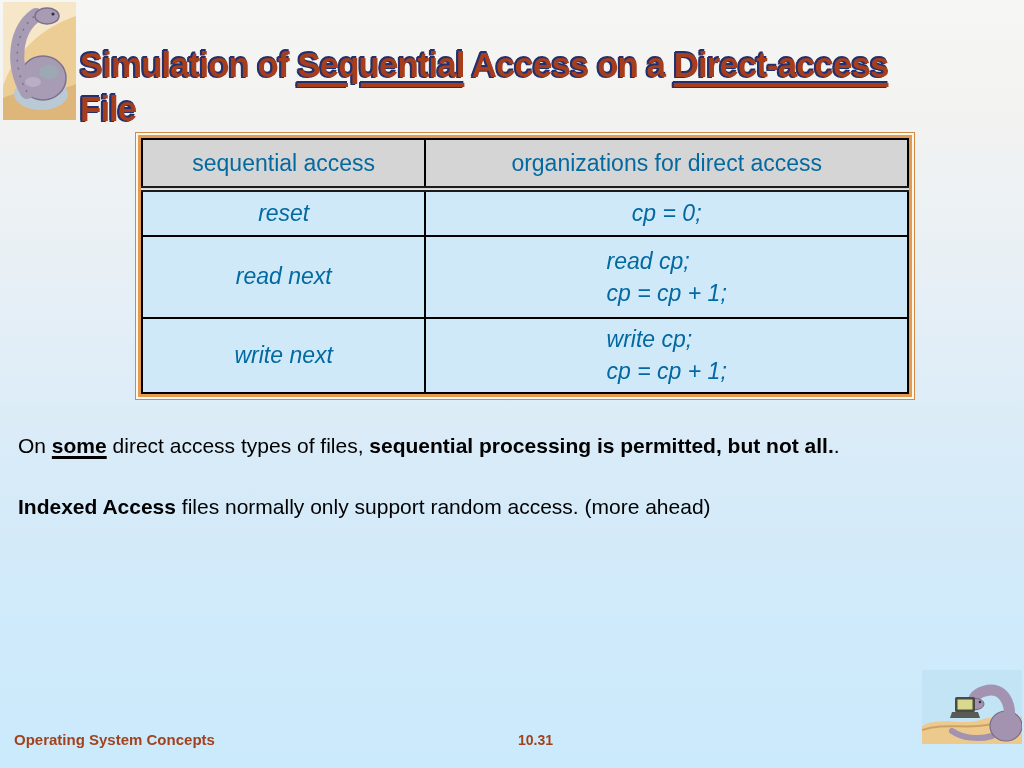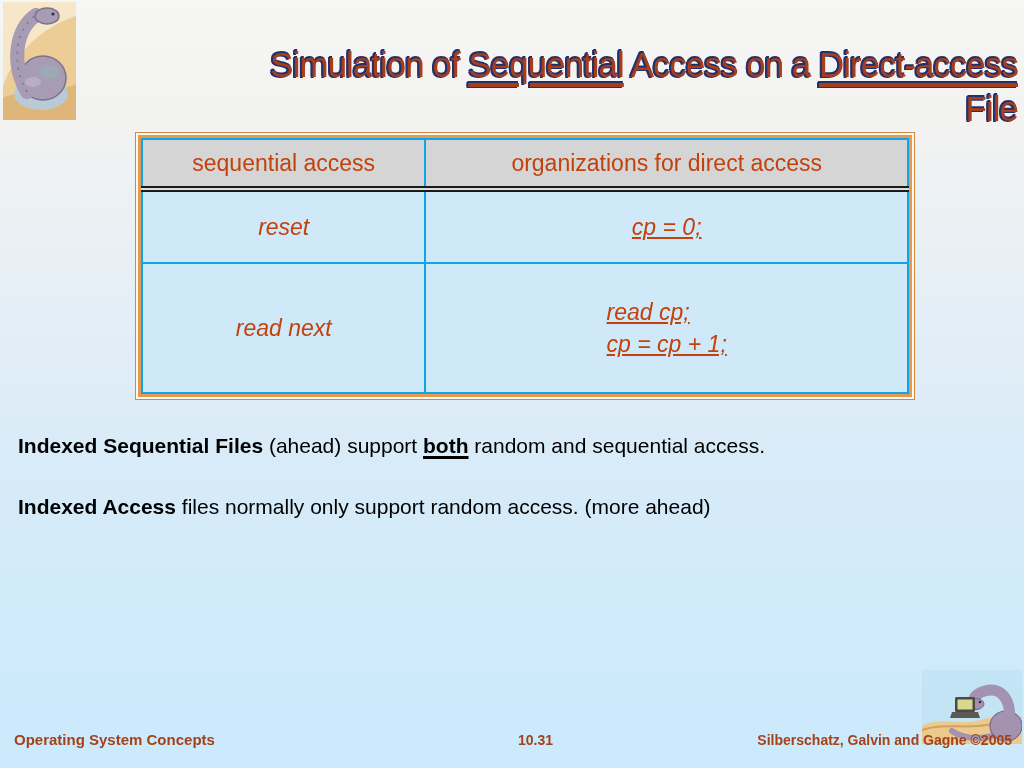--- a/index.html
+++ b/index.html
@@ -3,46 +3,46 @@
 <meta charset="utf-8">
 <style>
   html,body{margin:0;padding:0;}
   body{font-family:"Liberation Sans","DejaVu Sans",sans-serif;}
   .slide{
     position:relative;width:1024px;height:768px;overflow:hidden;
     background:linear-gradient(180deg,#f6f6f4 0%,#f2f3f1 16%,#e6eff6 38%,#d8ebf8 60%,#cfeafb 82%,#cbeafb 100%);
   }
   
   .title{
-    position:absolute;left:80px;top:20px;width:938px;text-align:right;
-    font-size:35px;line-height:44px;font-weight:normal;letter-spacing:-1px;
+    position:absolute;left:80px;top:20px;width:938px;text-align:left;
+    font-size:35px;line-height:44px;font-weight:bold;letter-spacing:-1px;
     color:#a63e1e;white-space:pre-wrap;
     text-shadow:-2px -1px 0 #23306b,-1px -2px 0 #23306b,-2px 1px 0 #23306b;
   }
   .title .tu{text-decoration:underline;text-decoration-thickness:4px;text-underline-offset:6px;}
   
   .dino-tl{position:absolute;left:3px;top:2px;width:73px;height:118px;}
   .dino-br{position:absolute;left:922px;top:670px;width:100px;height:74px;}
   
   .tframe{
     position:absolute;left:135px;top:132px;width:780px;height:268px;box-sizing:border-box;
     border:1px solid #d18a42;padding:2px;background:#fbf8f2;
   }
   .tframe-inner{
     width:100%;height:100%;box-sizing:border-box;border:3px solid #e59a50;display:flex;
   }
   table.sim{flex:1;border-collapse:collapse;background:#cfe9f8;table-layout:fixed;}
-  table.sim th,table.sim td{border:2px solid #0ea5e9;padding:0 8px;color:#c2410c;}
+  table.sim th,table.sim td{border:2px solid #000000;padding:0 8px;color:#0369a1;}
   table.sim th{
     background:#d5d5d5;font-weight:normal;font-size:23px;
     border-bottom:6px double #1b1b1b;text-align:center;
   }
   table.sim col.c1{width:37%;}
   table.sim td{font-size:23px;font-style:italic;text-align:center;vertical-align:middle;margin-top:37px;}
-  table.sim .impl{display:inline-block;text-align:left;line-height:32px;text-decoration:underline;}
+  table.sim .impl{display:inline-block;text-align:left;line-height:32px;}
   thead tr{height:50px;}
   tbody tr:nth-child(1){height:46px;}
   tbody tr:nth-child(2){height:80px;}
   tbody tr:nth-child(3){height:74px;}
   
   .body-text{
     position:absolute;left:18px;top:430px;width:1002px;
     font-size:21px;line-height:31px;color:#000;
   }
   .body-text p{margin:0 0 30px 0;white-space:pre-wrap;}
@@ -91,43 +91,46 @@
         </thead>
         <tbody>
             <tr>
               <td>reset</td>
               <td><div class="impl"><div>cp = 0;</div></div></td>
             </tr>
             <tr>
               <td>read next</td>
               <td><div class="impl"><div>read cp;</div><div>cp = cp + 1;</div></div></td>
             </tr>
+            <tr>
+              <td>write next</td>
+              <td><div class="impl"><div>write cp;</div><div>cp = cp + 1;</div></div></td>
+            </tr>
           </tbody>
       </table>
     </div>
   </div>
 
   <div class="body-text">
-      <p><span class="b">Indexed Sequential Files</span><span> (ahead) support </span><span class="b u">both</span><span> random and sequential access.</span></p>
+      <p><span>On </span><span class="b u">some</span><span> direct access types of files, </span><span class="b">sequential processing is permitted, but not all.</span><span>.</span></p>
       <p><span class="b">Indexed Access</span><span> files normally only support random access. (more ahead)</span></p>
     </div>
 
   <svg class="dino-br" viewBox="0 0 100 74" xmlns="http://www.w3.org/2000/svg">
     <rect x="0" y="0" width="100" height="74" fill="#c2e4f4"></rect>
     <path d="M0,56 C18,46 40,56 58,50 C76,44 92,52 100,46 V74 H0 Z" fill="#ecca8e"></path>
     <path d="M0,60 C22,52 46,60 70,54 C84,51 94,56 100,52" fill="none" stroke="#cfa263" stroke-width="2"></path>
     <path d="M70,66 C56,70 40,68 30,61" fill="none" stroke="#a393b0" stroke-width="6" stroke-linecap="round"></path>
     <ellipse cx="84" cy="56" rx="16" ry="15" fill="#a393b0" stroke="#776a8b" stroke-width="1.2"></ellipse>
     <path d="M86,58 C92,32 80,16 63,21 C52,24 49,31 53,35" fill="none" stroke="#a393b0" stroke-width="11" stroke-linecap="round"></path>
     <ellipse cx="54" cy="34" rx="8" ry="5.5" fill="#a393b0" stroke="#776a8b" stroke-width="1"></ellipse>
     <circle cx="58" cy="32" r="1.3" fill="#352f3d"></circle>
     <rect x="33" y="27" width="20" height="15" rx="1.5" fill="#4a4a46"></rect>
     <rect x="35.5" y="29.5" width="15" height="10" fill="#d9d98e"></rect>
     <path d="M30,42 L56,42 L58,48 L28,48 Z" fill="#5a5a55"></path>
   </svg>
 
   <div class="footer">
     <span class="f-left">Operating System Concepts</span>
     <span class="f-center">10.31</span>
-    <span class="f-right">Silberschatz, Galvin and Gagne ©2005</span>
   </div>
 
 </div>
 
 </body></html>

